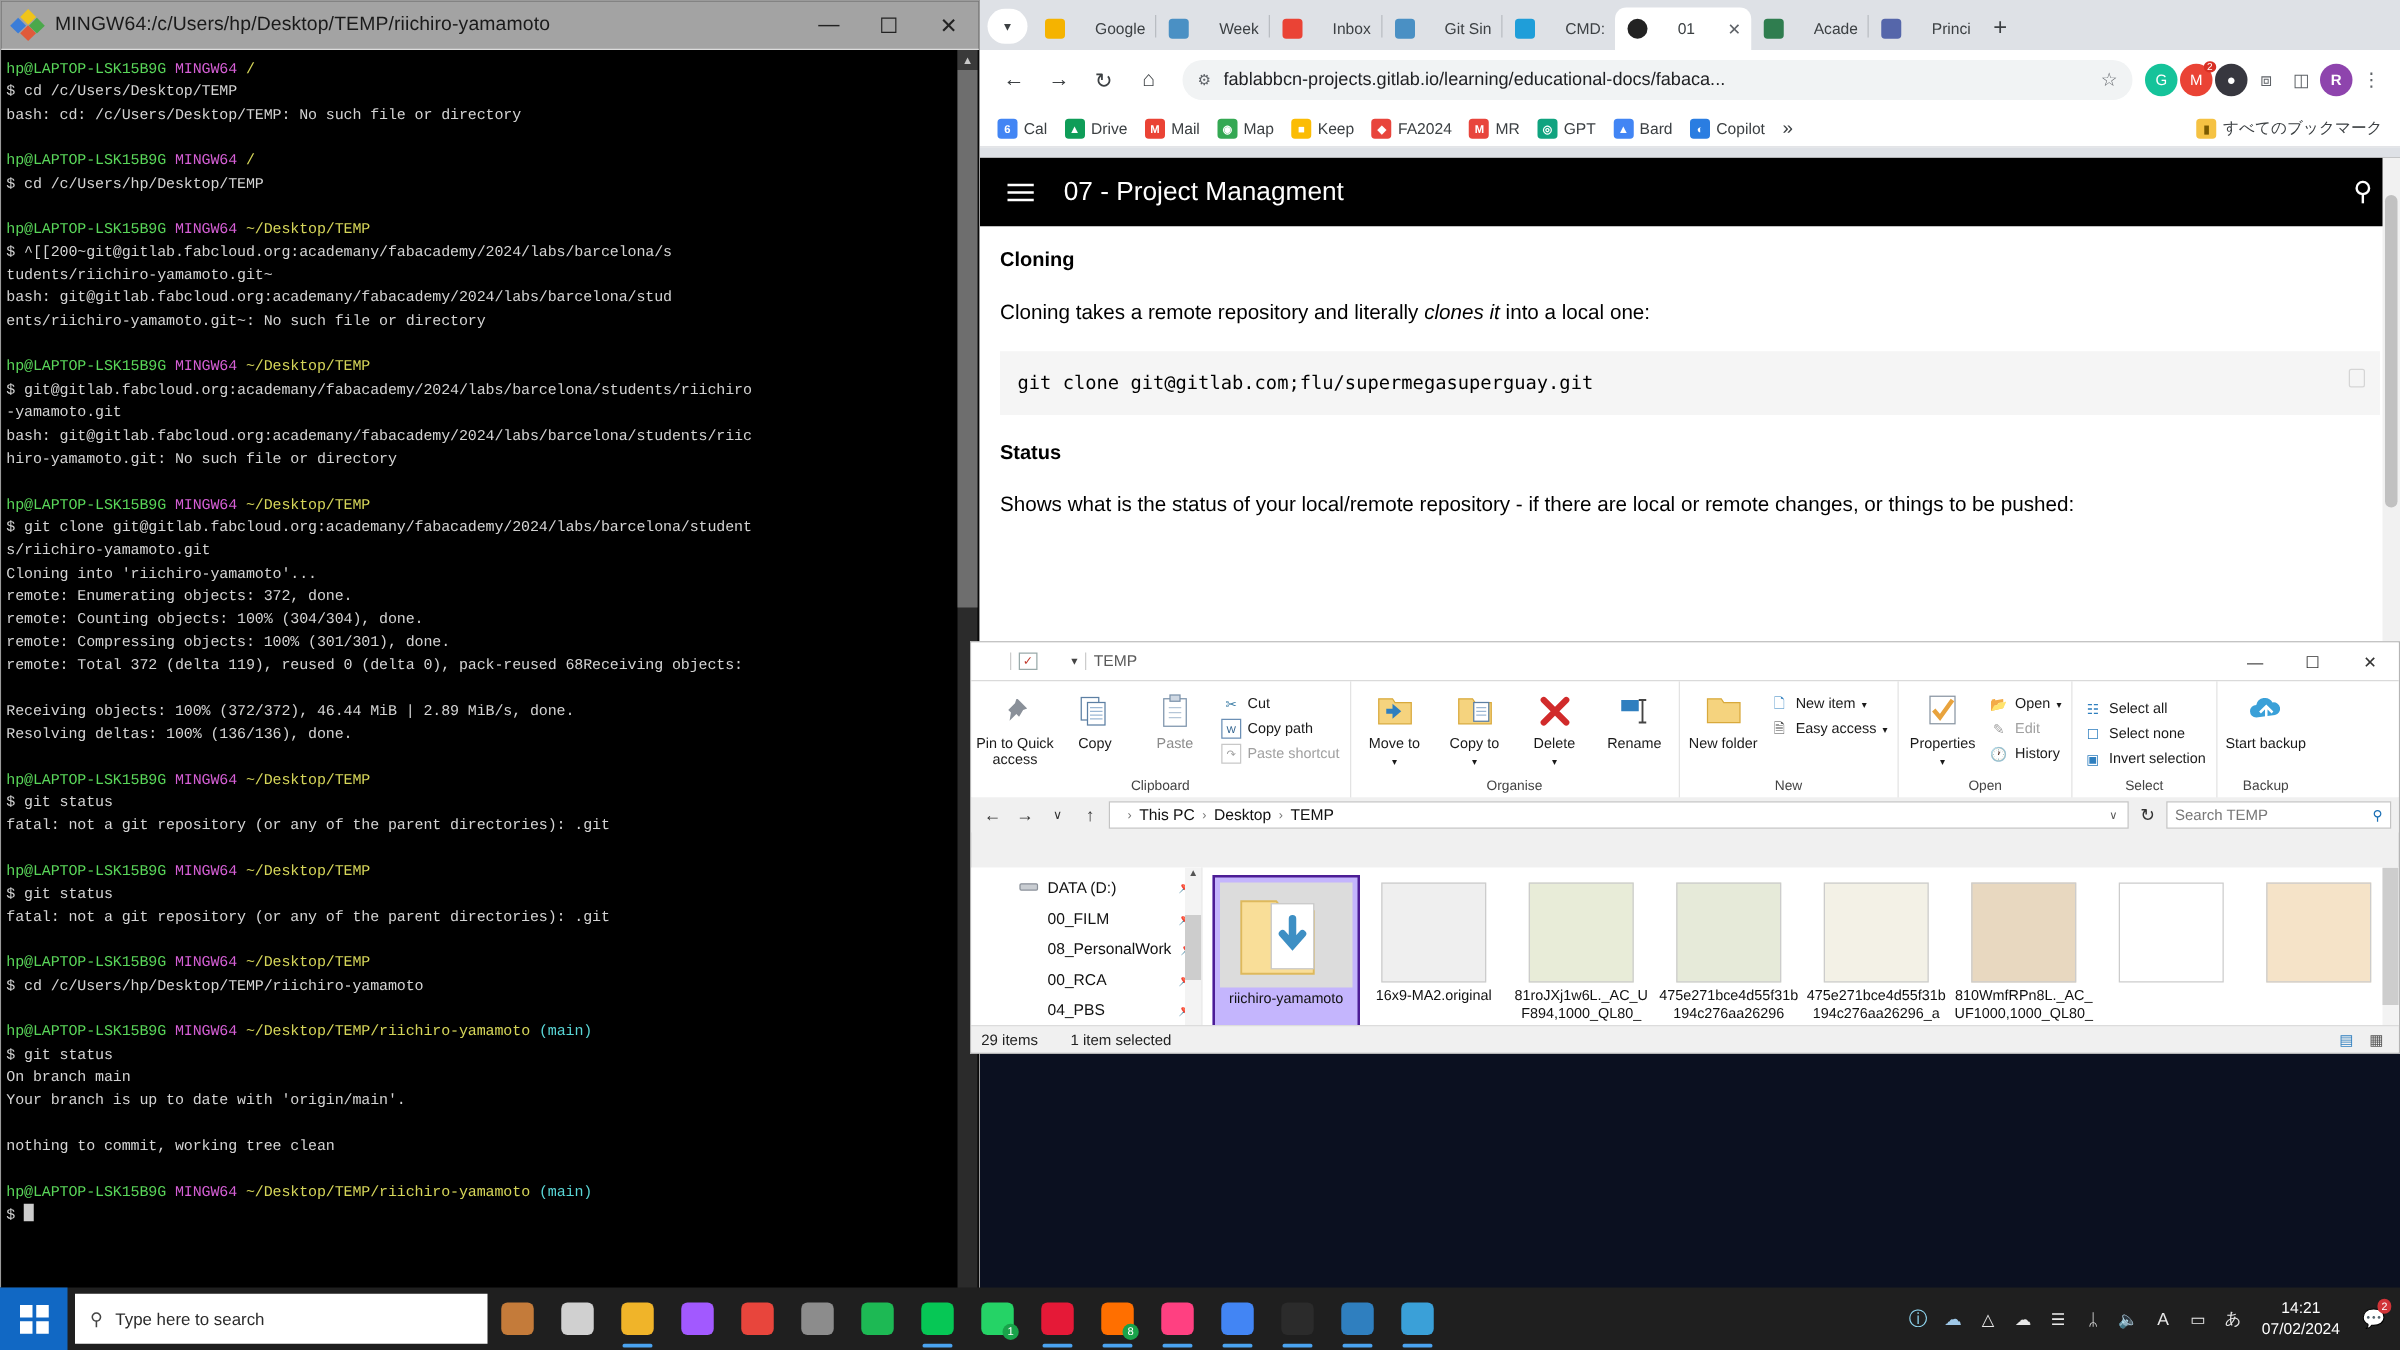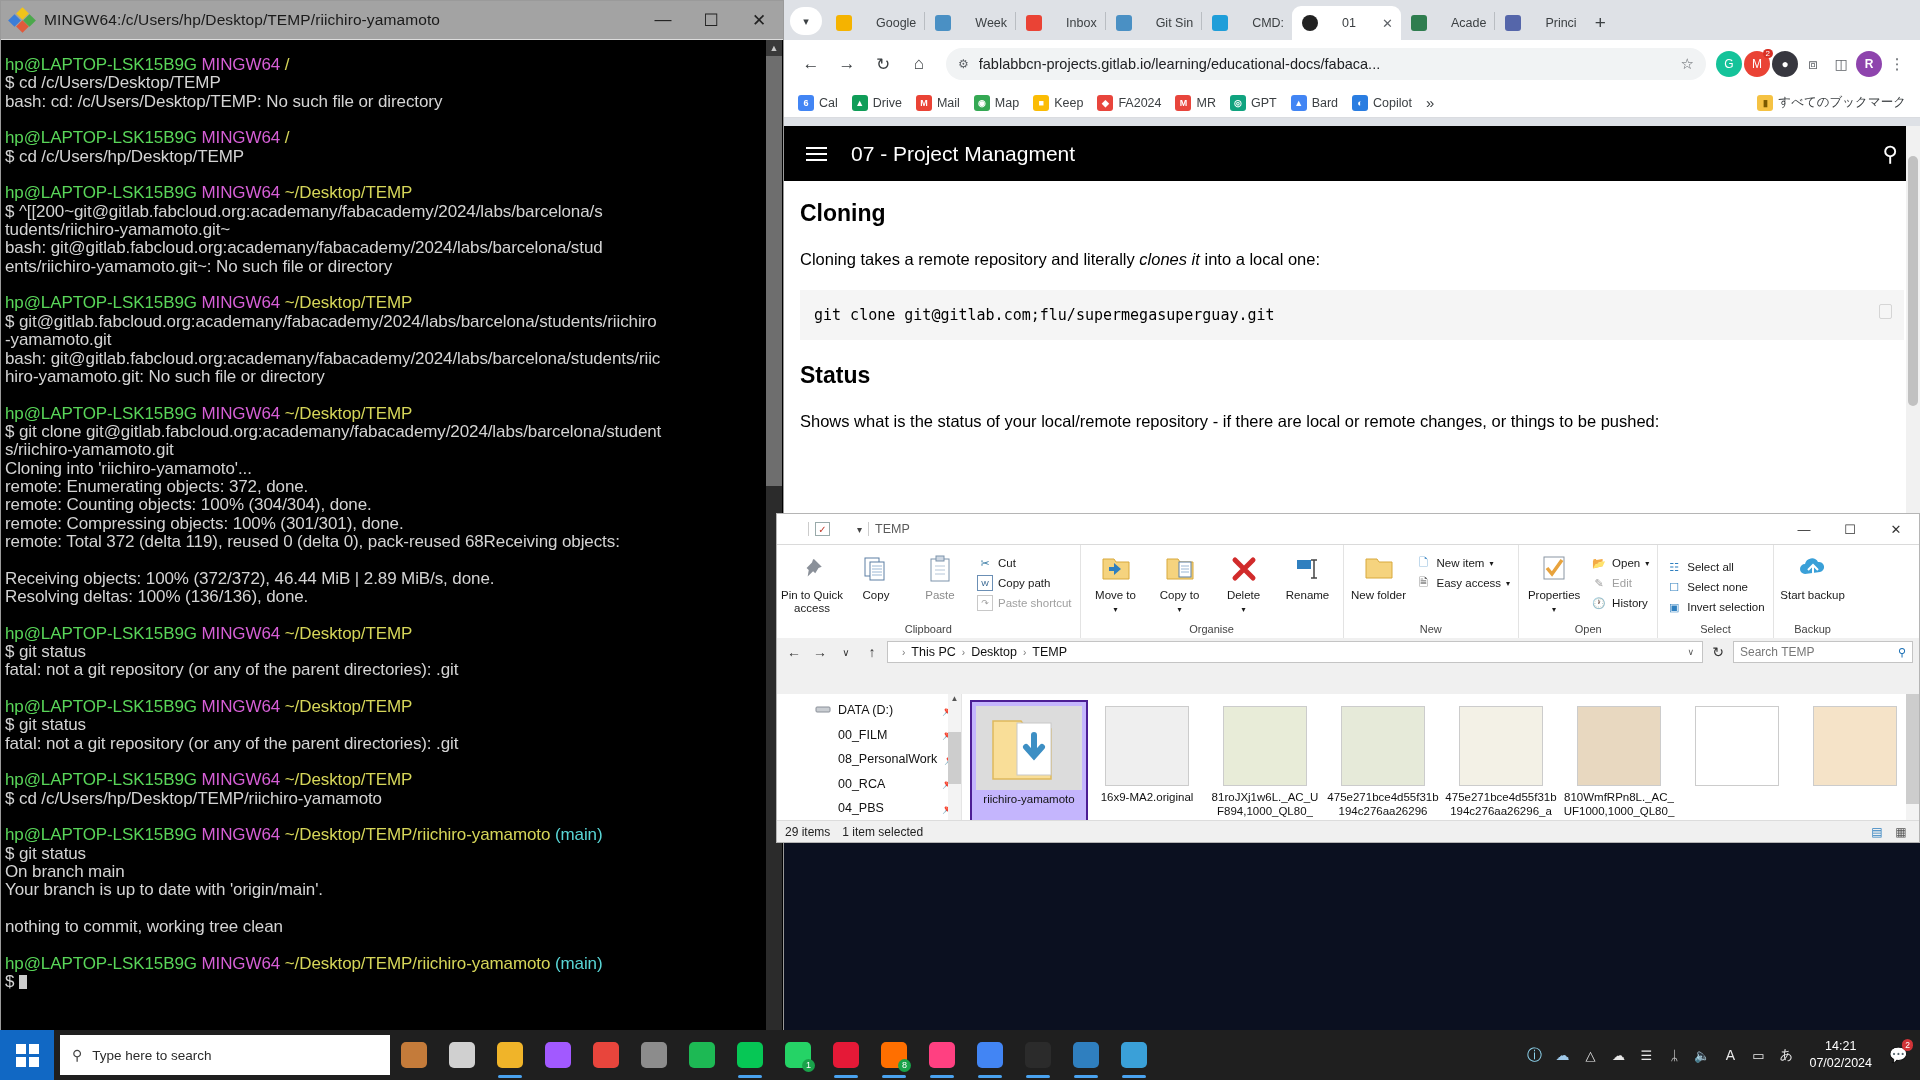--- a/index.html
+++ b/index.html
@@ -38,23 +38,23 @@
   #mintty-title .wbtns { margin-left: auto; display: flex; height: 100%; }
   #mintty-title .wbtn {
     width: 48px; height: 100%; display: flex; align-items: center; justify-content: center;
     font-size: 17px; color: #222;
   }
   #mintty-body {
     position: absolute; left: 0; top: 39px; right: 0; bottom: 0;
     background: #000; padding: 6px 4px 0 4px; overflow: hidden;
   }
   #term {
-    font-family: Liberation Sans, sans-serif;
-    font-size: 17px; line-height: 18.35px; color: #cccccc;
-    white-space: pre; letter-spacing: -0.1px; margin-top: 10px;
+    font-family: Liberation Mono, monospace;
+    font-size: 12px; line-height: 18.35px; color: #cccccc;
+    white-space: pre; letter-spacing: -0.1px;
   }
   .c-green  { color: #59d659; }
   .c-purple { color: #d65fd6; }
   .c-yellow { color: #d6d659; }
   .c-cyan   { color: #59d6d6; }
   .c-white  { color: #d4d4d4; }
   #term-scroll {
     position: absolute; right: 1px; top: 39px; width: 16px; bottom: 1px;
     background: #2b2b2b;
   }
@@ -115,21 +115,21 @@
   #bmbar .spacer { flex: 1; }
 
   
   #page { position: absolute; left: 0; top: 126px; right: 0; bottom: 0; background: #fff; overflow: hidden; }
   #pagehdr { height: 55px; background: #000; display: flex; align-items: center; padding: 0 22px; gap: 24px; }
   .hamb { display: flex; flex-direction: column; gap: 4px; }
   .hamb span { width: 21px; height: 2px; background: #fff; display: block; }
   #pagehdr .ptitle { color: #fff; font-size: 21px; }
   #pagehdr .srch { margin-left: auto; color: #fff; font-size: 21px; }
   #pagebody { padding: 16px 16px 0 16px; color: #000; }
-  #pagebody h3 { font-size: 23px; margin: 3px 0 22px 0; }
+  #pagebody h3 { font-size: 16px; margin: 3px 0 22px 0; }
   #pagebody p { font-size: 16.5px; margin: 0 0 20px 0; line-height: 1.3; }
   #codebox { background: #f5f5f5; padding: 16px 14px; margin-bottom: 22px; position: relative; }
   #codebox code { font-family: "DejaVu Sans Mono", monospace; font-size: 15px; }
   #codebox .cpy { position: absolute; right: 12px; top: 14px; width: 13px; height: 15px; border: 1.5px solid #d5d5d5; border-radius: 2px; }
   #page .pgscroll { position: absolute; right: 0; top: 0; width: 14px; bottom: 0; background: #f1f1f1; }
   #page .pgscroll .th { position: absolute; top: 30px; left: 2px; width: 10px; height: 250px; background: #c1c1c1; border-radius: 5px; }
 
   
   #explorer {
     position: absolute; left: 776px; top: 513px; width: 1144px; height: 330px;
@@ -171,21 +171,21 @@
   #navscroll .up { text-align: center; font-size: 8px; color: #555; }
   #navscroll .th { position: absolute; top: 38px; left: 0; width: 13px; height: 52px; background: #cdcdcd; }
   #filepane { flex: 1; position: relative; overflow: hidden; padding: 6px 2px 0 8px; }
   #grid { display: flex; flex-wrap: wrap; gap: 0px; }
   .fitem { width: 118px; display: flex; flex-direction: column; align-items: center; padding: 4px 3px; }
   .fitem.sel { background: #c4b5fd; border: 2px solid #4c1d95; }
   .fthumb { width: 106px; height: 84px; display: flex; align-items: center; justify-content: center; overflow: hidden; }
   .fname { font-size: 11.5px; color: #111; text-align: center; line-height: 1.2; margin-top: 3px; word-break: break-all; max-height: 42px; overflow: hidden; }
   #filescroll { position: absolute; right: 0; top: 0; width: 13px; bottom: 0; background: #f3f3f3; }
   #filescroll .th { position: absolute; top: 0; left: 0; width: 13px; height: 110px; background: #cdcdcd; }
-  #statusbar { position: absolute; left: 0; right: 0; bottom: 0; height: 22px; background: #f0f0f0; border-top: 1px solid #dcdcdc; display: flex; align-items: center; font-size: 12px; color: #222; padding: 0 8px; gap: 12px; }
+  #statusbar { position: absolute; left: 0; right: 0; bottom: 0; height: 22px; background: #f0f0f0; border-top: 1px solid #dcdcdc; display: flex; align-items: center; font-size: 12px; color: #222; padding: 0 8px; gap: 26px; }
   #statusbar .views { margin-left: auto; display: flex; gap: 4px; }
   #statusbar .vb { width: 20px; height: 18px; display: flex; align-items: center; justify-content: center; }
 
   
   #taskbar { position: absolute; left: 0; bottom: 0; width: 1920px; height: 50px; background: #1f1f1f; display: flex; align-items: center; }
   #startbtn { width: 54px; height: 50px; display: flex; align-items: center; justify-content: center; background: #1168c4; }
   #startbtn .wq { display: grid; grid-template-columns: 10px 10px; grid-template-rows: 10px 10px; gap: 3px; }
   #startbtn .wq i { background: #fff; display: block; }
   #tbsearch { width: 330px; height: 40px; background: #fff; margin-left: 6px; display: flex; align-items: center; gap: 10px; padding: 0 12px; font-size: 13.5px; color: #2b2b2b; }
   .tbicon { width: 48px; height: 50px; display: flex; align-items: center; justify-content: center; position: relative; flex: none; }

